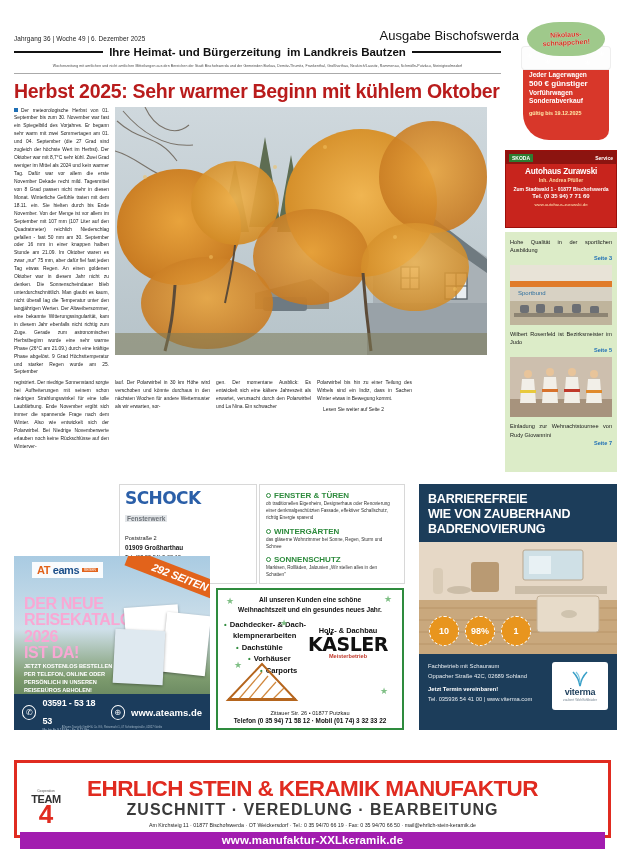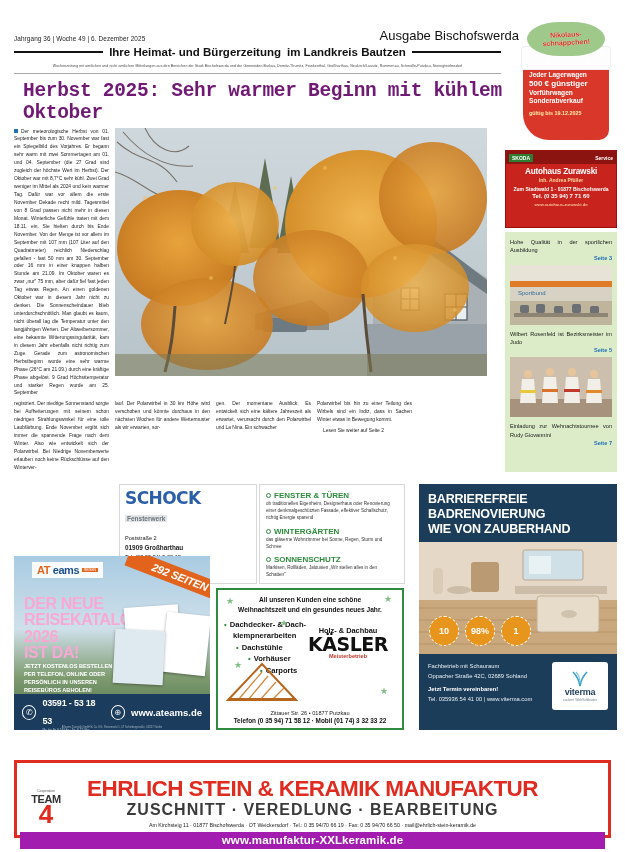--- a/index.html
+++ b/index.html
@@ -72,23 +72,23 @@
   .ah-brand { font-size: 5px; color: #fff; font-weight: bold; }
   .ah-body { padding: 3px 2px; text-align: center; }
   .ah-name { font-size: 8.2px; font-weight: bold; color: #fff; letter-spacing: -.2px; }
   .ah-owner { font-size: 5px; color: #ffd9a0; font-weight: bold; margin-top: 1px; }
   .ah-addr { font-size: 5px; color: #fff; font-weight: bold; margin-top: 3px; }
   .ah-tel { font-size: 6px; color: #fff; font-weight: bold; margin-top: 1px; }
   .ah-web { font-size: 4.4px; color: #ffe3b0; margin-top: 3px; }
 
   
   .headline {
-    font-family: Liberation Mono, monospace; font-weight: bold;
-    font-size: 19.5px; color: #701a75; margin-top: 6px;
-    letter-spacing: -.3px; width: 487px; margin-left: 9px;
+    font-family: Liberation Sans, sans-serif; font-weight: bold;
+    font-size: 19.5px; color: #b91c1c; margin-top: 6px;
+    letter-spacing: -.3px; width: 487px;
   }
 
   
   .article-top { display: flex; gap: 6px; margin-top: 4px; width: 487px; }
   .col-text { width: 95px; }
   .col-text p {
     font-size: 4.9px; line-height: 1.62; text-align: justify; color: #1a1a1a;
     hyphens: auto;
   }
   .lead-marker { display: inline-block; width: 4px; height: 4px; background: #1f6fb5; margin-right: 3px; }
@@ -469,22 +469,22 @@
         <span class="f-ring"></span>
         <span>SONNENSCHUTZ</span>
       </div>
       <div class="f-body">Markisen, Rollläden, Jalousien „Wir stellen alles in den Schatten"</div>
     </div>
   </div>
 
   <div class="viterma">
     <div class="vit-head">
       <div>BARRIEREFREIE</div>
+      <div>WIE VON ZAUBERHAND</div>
       <div>BADRENOVIERUNG</div>
-      <div>WIE VON ZAUBERHAND</div>
     </div>
     <div class="vit-photo">
       <svg width="198" height="112" viewBox="0 0 198 112">
         <rect width="198" height="112" fill="#ddcdb8"></rect>
         <rect x="0" y="0" width="198" height="58" fill="#e6d8c6"></rect>
         <rect x="104" y="8" width="60" height="30" rx="2" fill="#cfe0e6" stroke="#b9a78f"></rect>
         <rect x="110" y="14" width="22" height="18" fill="#e8f1f4"></rect>
         <rect x="96" y="44" width="92" height="8" fill="#cbbda8"></rect>
         <rect x="0" y="58" width="198" height="54" fill="#c9a87d"></rect>
         <g stroke="#b89468" stroke-width="1">

